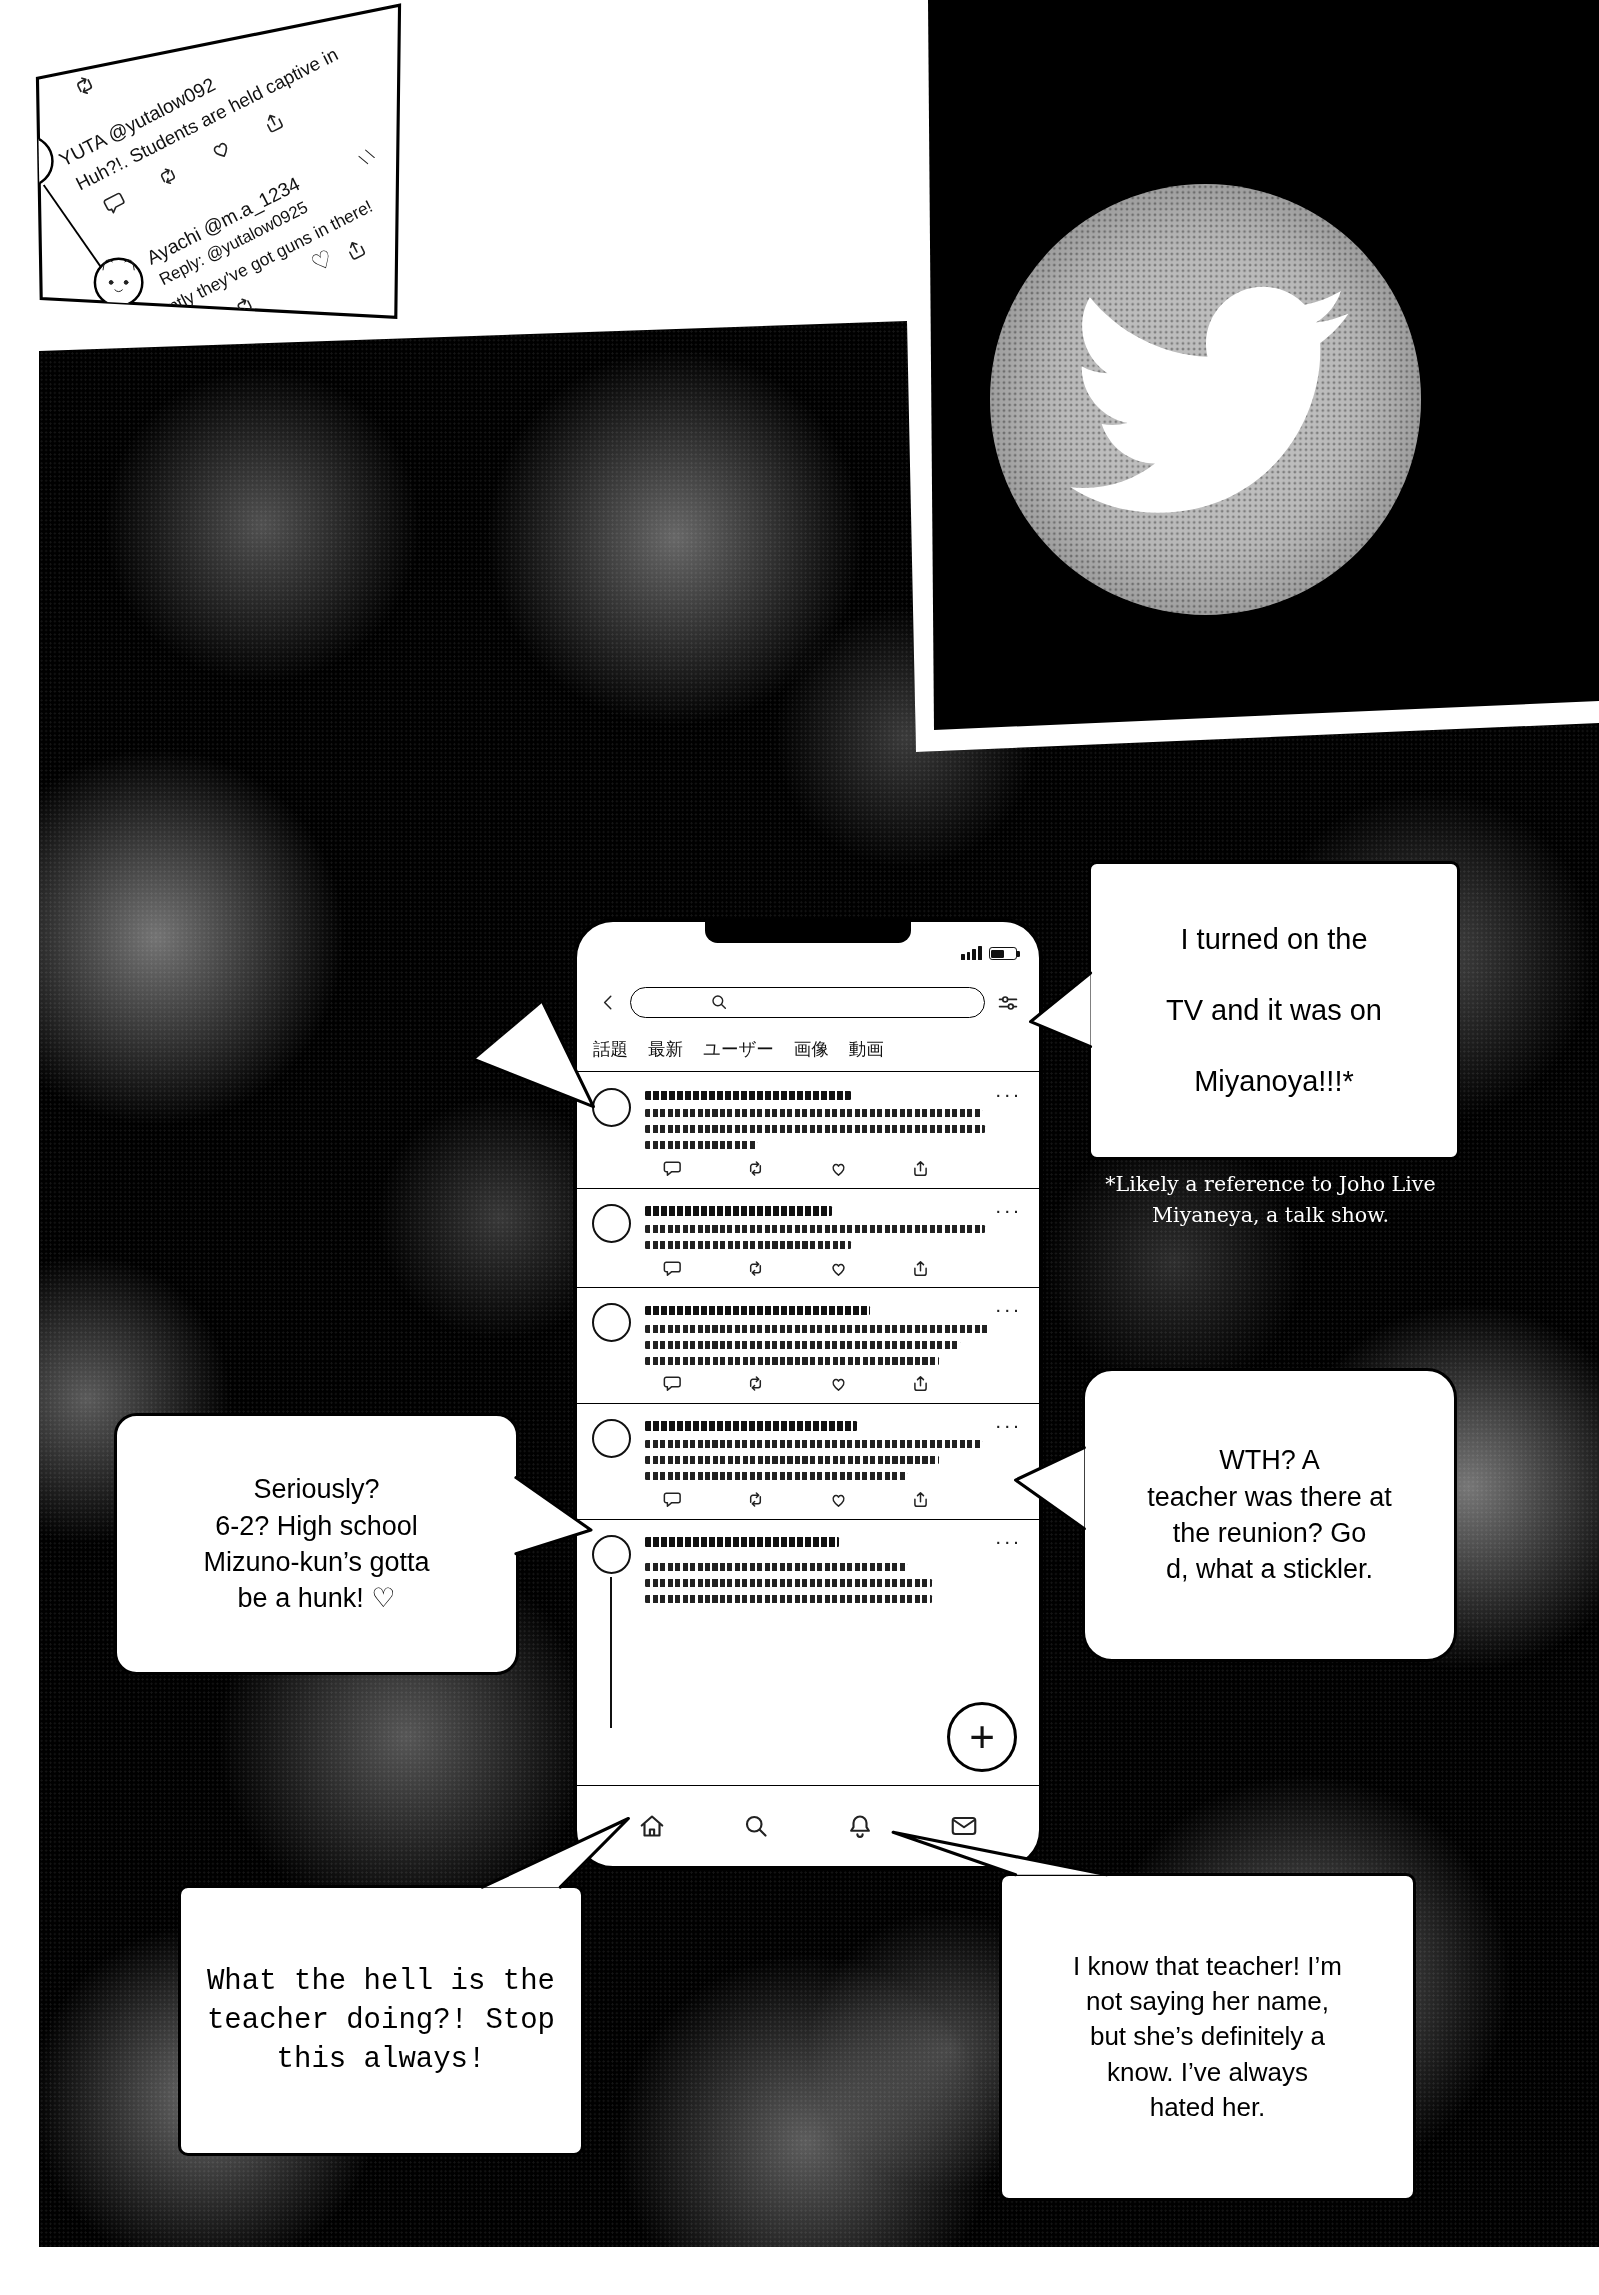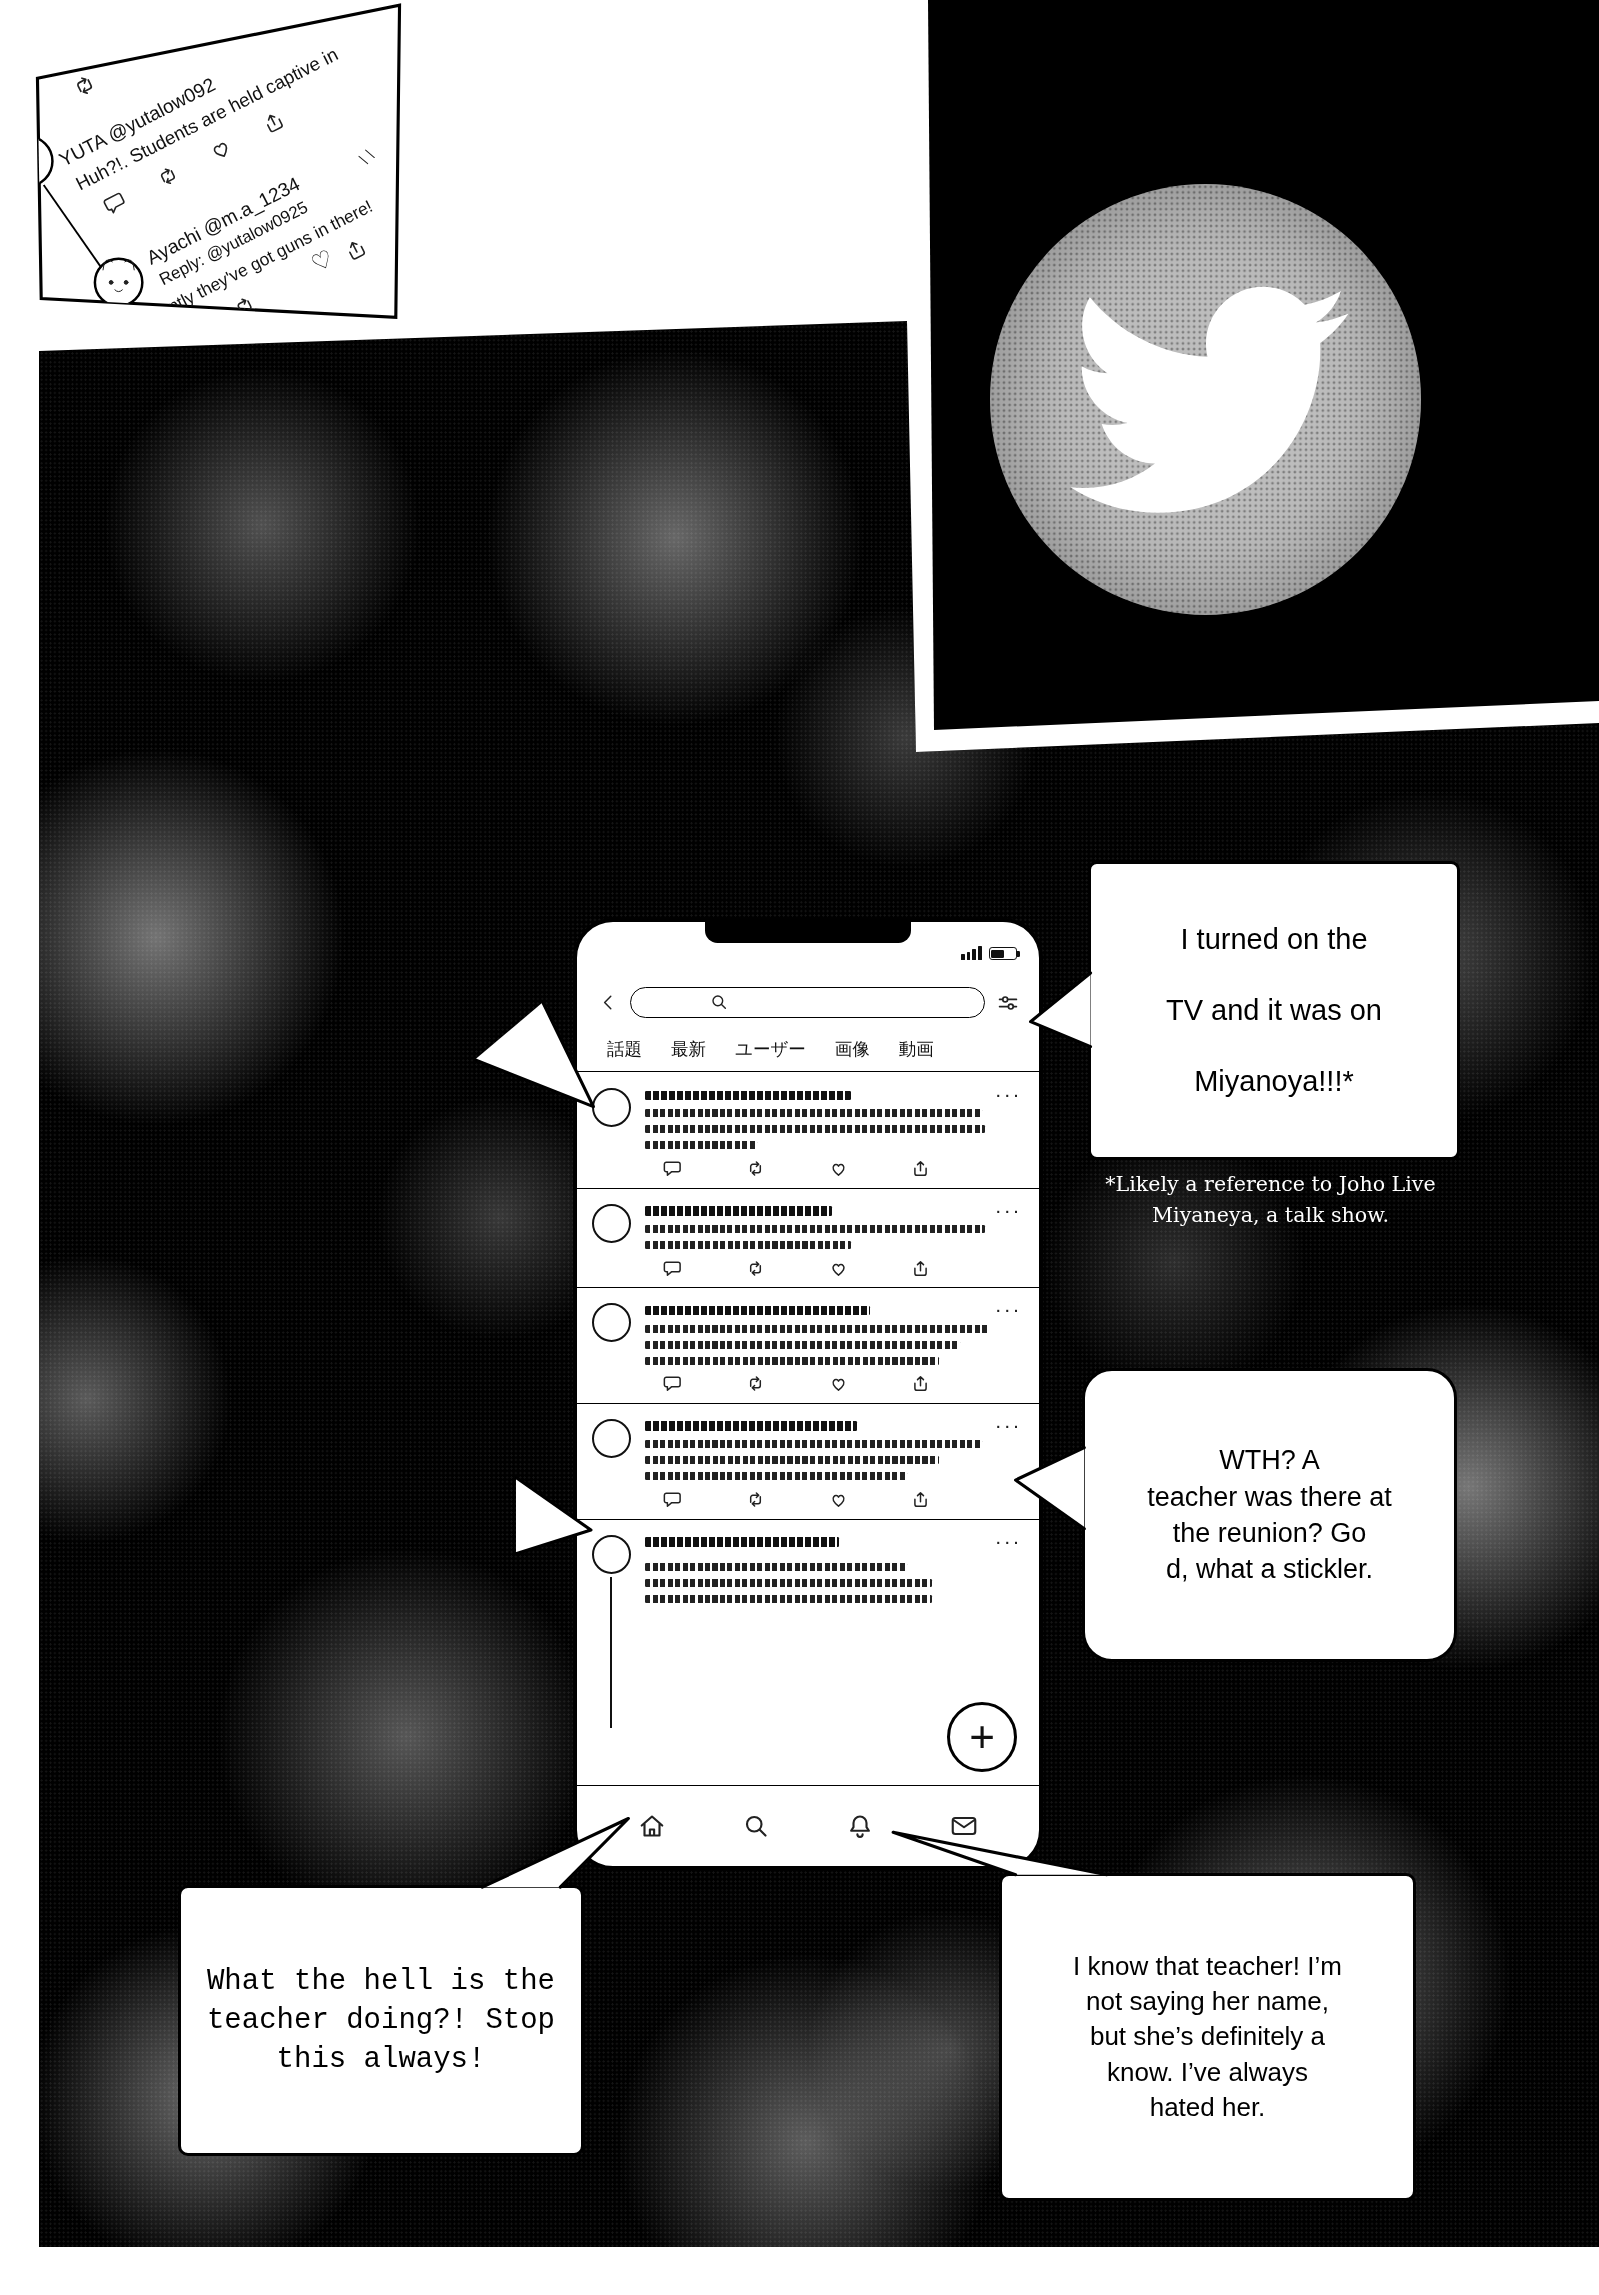--- a/index.html
+++ b/index.html
@@ -52,21 +52,21 @@
   .status{position:absolute;top:24px;right:22.5px;display:flex;align-items:flex-end;gap:7.5px;}
   .bars{display:flex;gap:1.9px;align-items:flex-end;}
   .bar{width:3.7px;background:#111;border-radius:0.6px;}
   .batt{position:relative;width:27.5px;height:13px;border:1.9px solid #111;border-radius:3.1px;box-sizing:border-box;}
   .batt-fill{position:absolute;left:1.2px;top:1.2px;bottom:1.2px;width:12.5px;background:#111;border-radius:1.2px;}
   .batt-nub{position:absolute;right:-4.4px;top:2.5px;width:2.5px;height:6.2px;background:#111;border-radius:0 1.2px 1.2px 0;}
   .search-row{position:absolute;top:65px;left:0;right:0;display:flex;align-items:center;
     padding:0 19px 0 21px;gap:11.2px;}
   .search-pill{flex:1;height:31px;border:1.9px solid #000;border-radius:17px;position:relative;box-sizing:border-box;background:#fff;}
   .search-pill .ic{position:absolute;left:22%;top:4.4px;}
-  .tabs{position:absolute;top:115px;left:0;right:0;display:flex;gap:29px;padding-left:30px;
+  .tabs{position:absolute;top:115px;left:0;right:0;display:flex;gap:20px;padding-left:16px;
     font-size:17.5px;color:#111;}
   .tabline{position:absolute;top:149px;left:0;right:0;border-top:1.9px solid #000;}
   .feed{position:absolute;top:151px;left:0;right:0;bottom:80px;overflow:hidden;}
   .tweet{position:relative;display:flex;gap:13.7px;padding:15px 19px 8.7px 15px;border-bottom:1.9px solid #000;}
   .avatar{width:39px;height:39px;border:2.2px solid #111;border-radius:50%;background:#fff;flex:none;box-sizing:border-box;}
   .tbody{flex:1;padding-top:2.5px;padding-right:29px;}
   .scrib{height:8px;background:repeating-linear-gradient(90deg,#222 0 5px,rgba(0,0,0,0) 5px 7.5px);
     border-radius:1.2px;margin-bottom:8px;}
   .scrib.name{height:9.4px;margin-bottom:9.4px;
     background:repeating-linear-gradient(90deg,#111 0 6.2px,rgba(0,0,0,0) 6.2px 8px);}
@@ -381,20 +381,26 @@
       <span>I turned on the</span>
       <span>TV and it was on</span>
       <span>Miyanoya!!!*</span>
     </div>
     <div class="bubble" id="b-wth">
       <span>WTH? A</span>
       <span>teacher was there at</span>
       <span>the reunion? Go</span>
       <span>d, what a stickler.</span>
     </div>
+    <div class="bubble" id="b-seriously">
+      <span>Seriously?</span>
+      <span>6-2? High school</span>
+      <span>Mizuno-kun’s gotta</span>
+      <span>be a hunk! ♡</span>
+    </div>
     <div class="bubble" id="b-whathell">
       <span>What the hell is the</span>
       <span>teacher doing?! Stop</span>
       <span>this always!</span>
     </div>
     <div class="bubble" id="b-iknow">
       <span>I know that teacher! I’m</span>
       <span>not saying her name,</span>
       <span>but she’s definitely a</span>
       <span>know. I’ve always</span>

